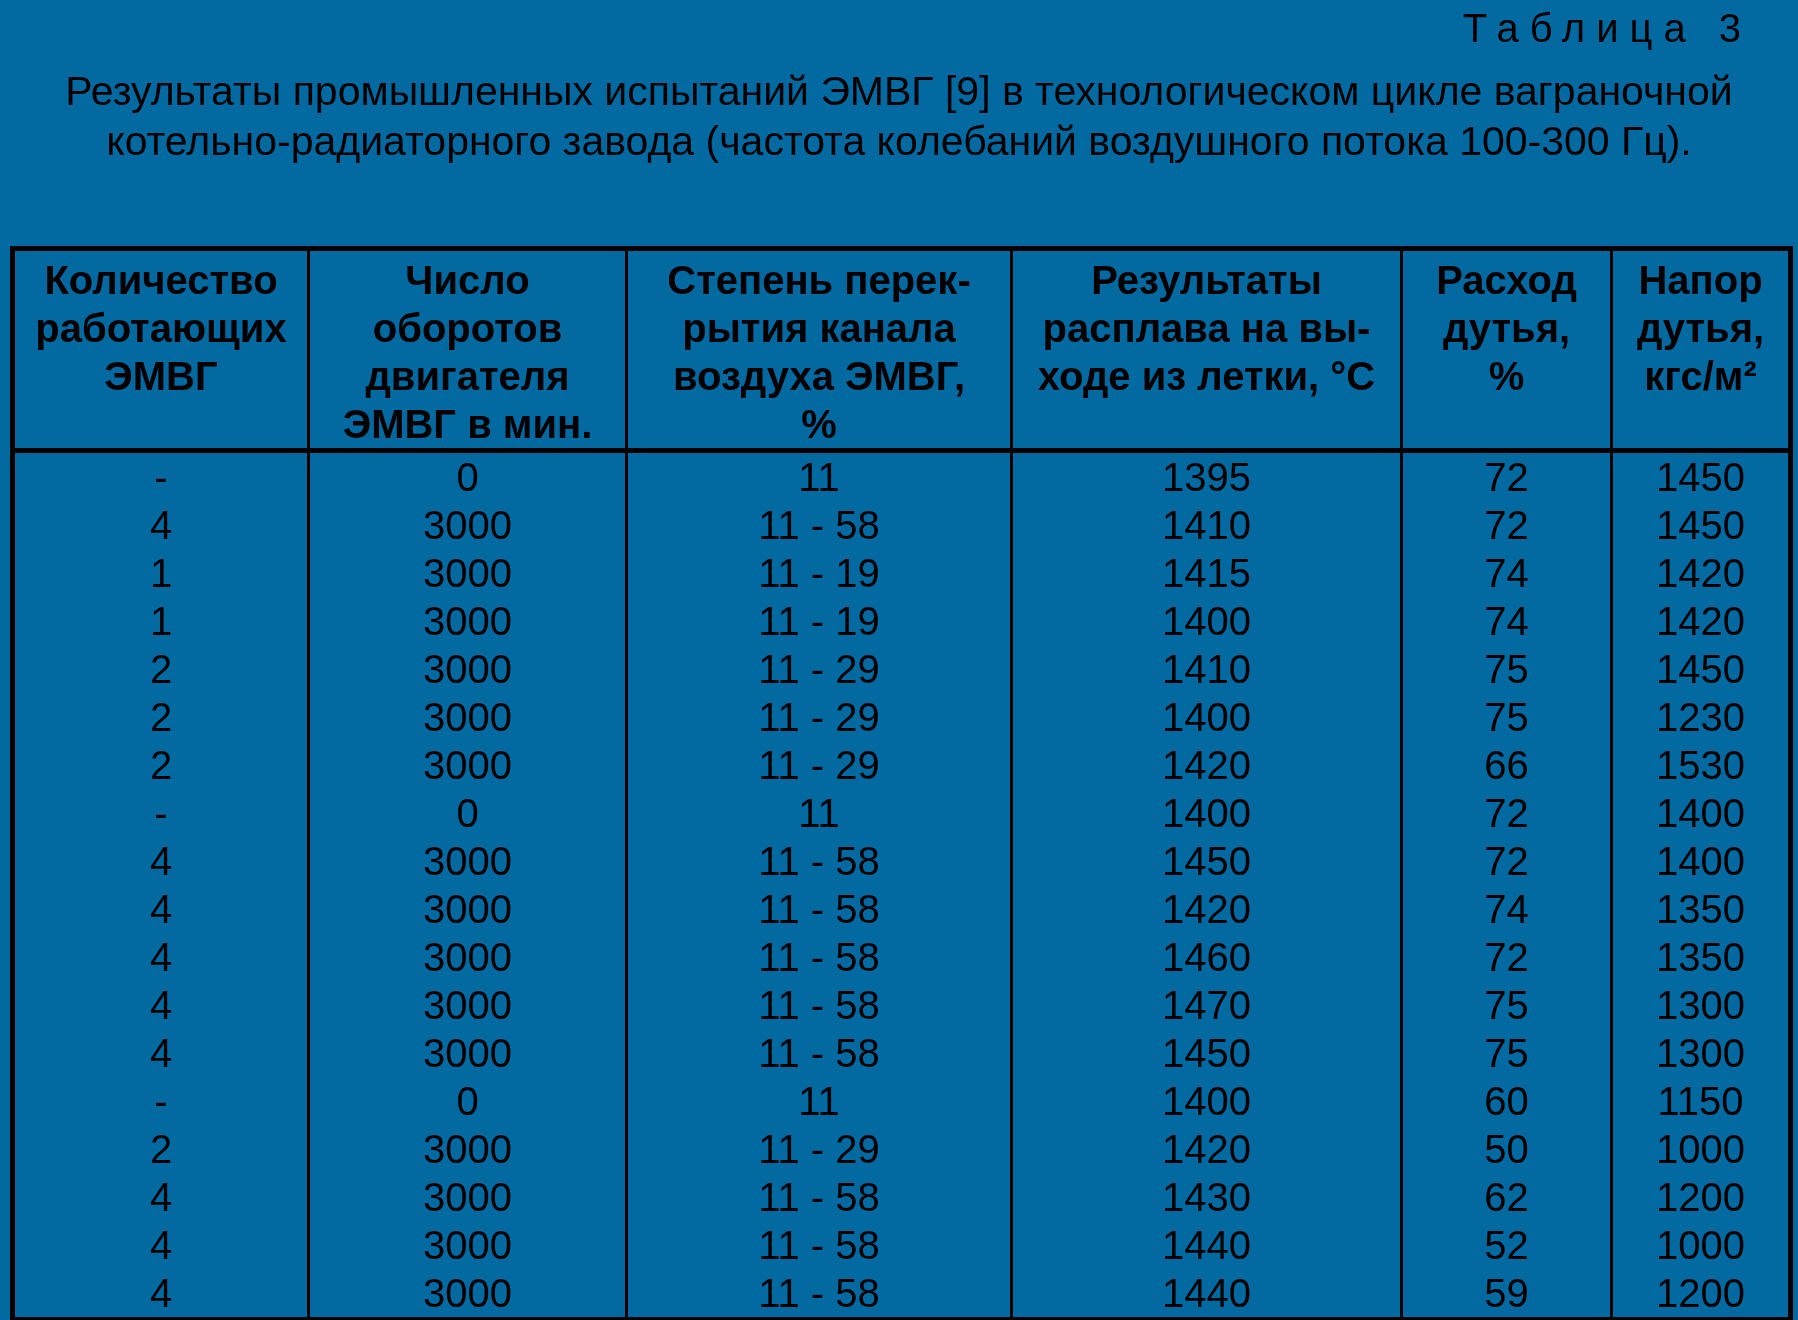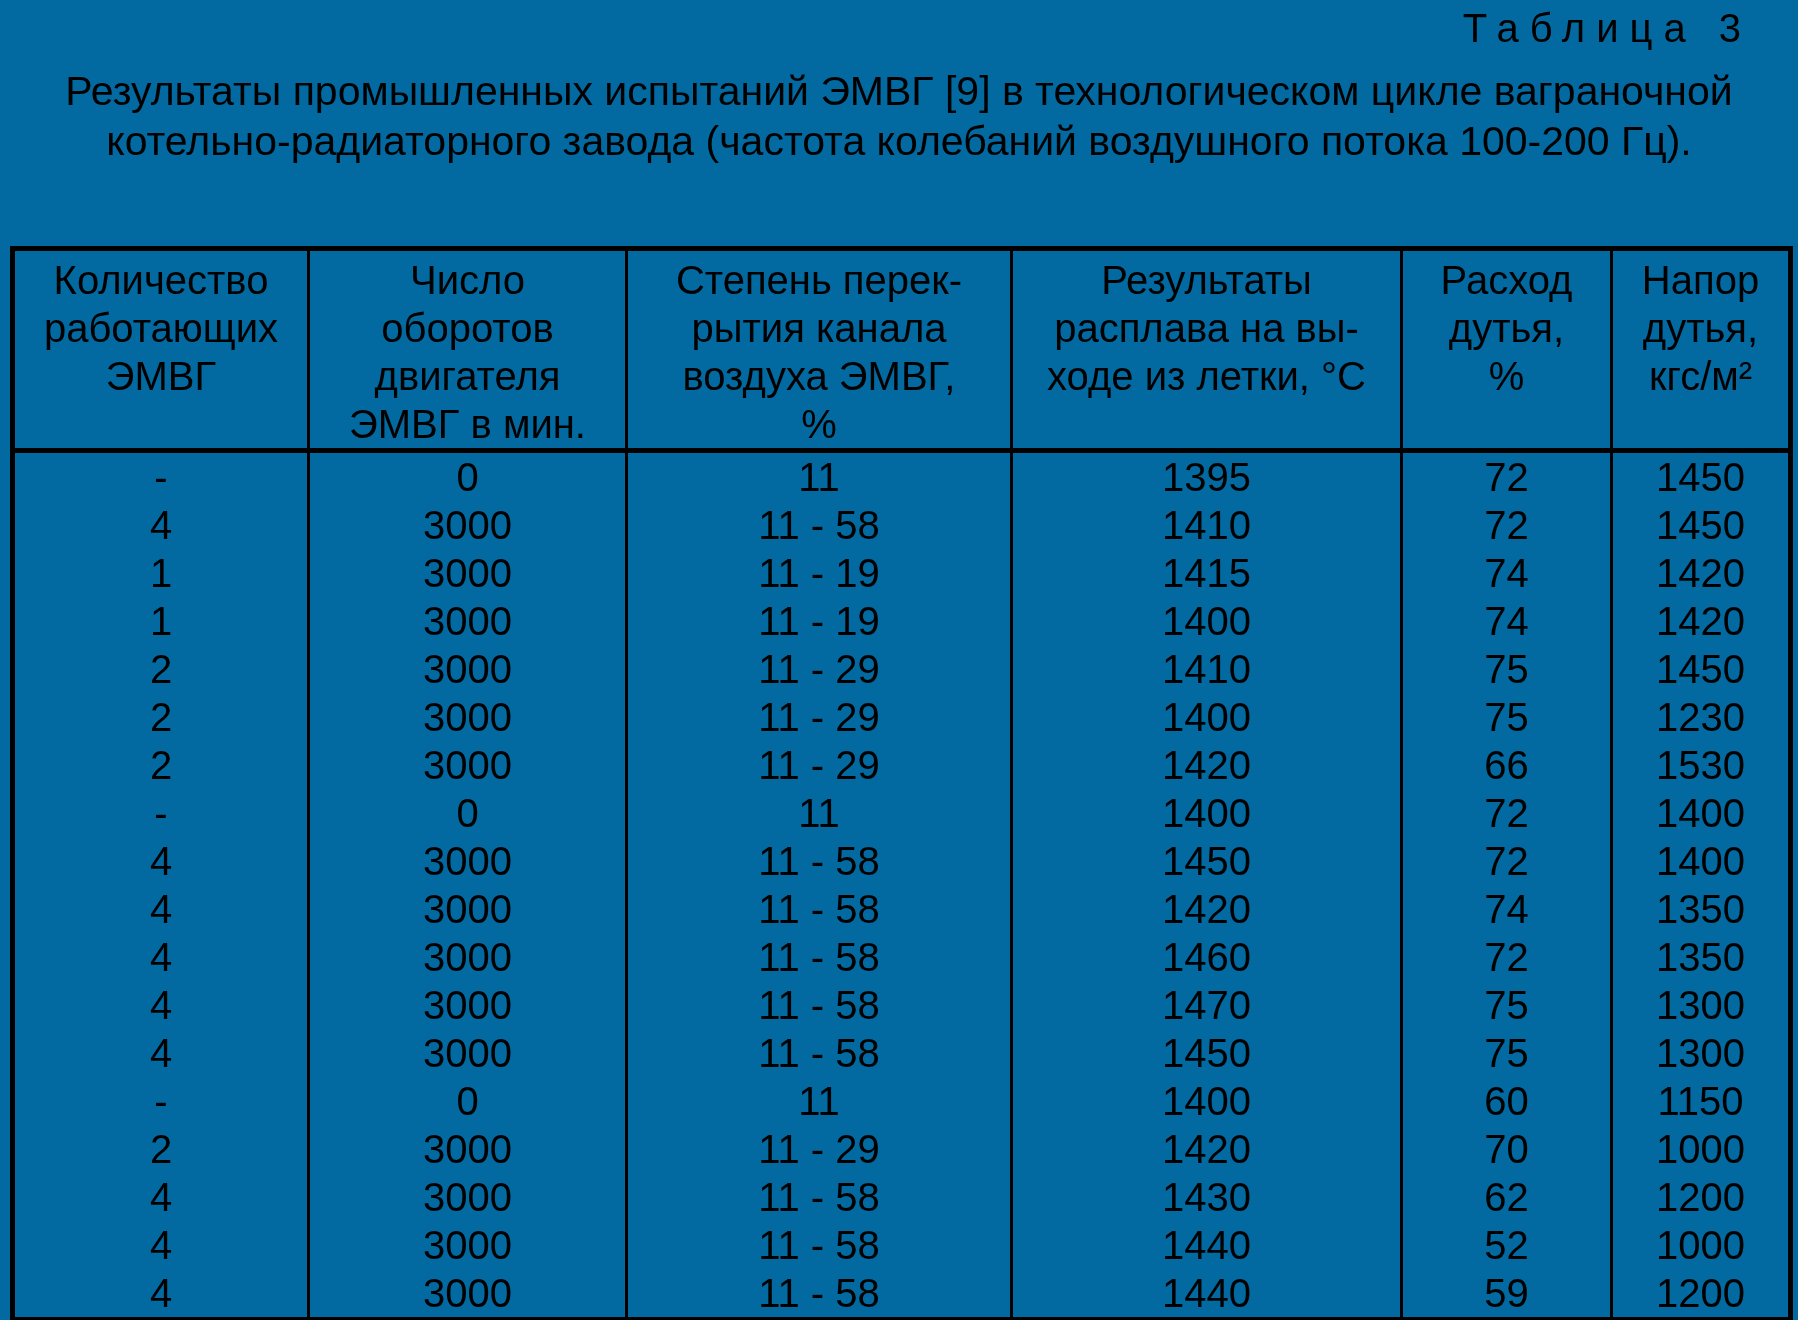--- a/index.html
+++ b/index.html
@@ -37,21 +37,21 @@
     position: absolute;
     top: 246px;
     left: 10px;
     width: 1778px;
     table-layout: fixed;
     border-collapse: collapse;
     border: 5px solid #000000;
     font-size: 40px;
   }
   table.results th {
-    font-weight: normal;
+    font-weight: bold;
     text-align: center;
     vertical-align: top;
     white-space: pre-line;
     line-height: 48px;
     height: 192px;
     padding-top: 5px;
     border-left: 3px solid #000000;
     border-right: 3px solid #000000;
     border-bottom: 5px solid #000000;
   }
@@ -70,21 +70,21 @@
 </style>
 </head>
 <body>
 
 <div class="page">
 
   <div class="table-label">Таблица 3</div>
 
   <div class="caption">
     <div>Результаты промышленных испытаний ЭМВГ [9] в технологическом цикле ваграночной</div>
-    <div>котельно-радиаторного завода (частота колебаний воздушного потока 100-200 Гц).</div>
+    <div>котельно-радиаторного завода (частота колебаний воздушного потока 100-300 Гц).</div>
   </div>
 
   <table class="results">
     <colgroup>
       <col style="width:296px">
       <col style="width:318px">
       <col style="width:385px">
       <col style="width:390px">
       <col style="width:210px">
       <col style="width:179px">
@@ -224,21 +224,21 @@
           <td>11</td>
           <td>1400</td>
           <td>60</td>
           <td>1150</td>
         </tr>
         <tr>
           <td>2</td>
           <td>3000</td>
           <td>11 - 29</td>
           <td>1420</td>
-          <td>70</td>
+          <td>50</td>
           <td>1000</td>
         </tr>
         <tr>
           <td>4</td>
           <td>3000</td>
           <td>11 - 58</td>
           <td>1430</td>
           <td>62</td>
           <td>1200</td>
         </tr>

